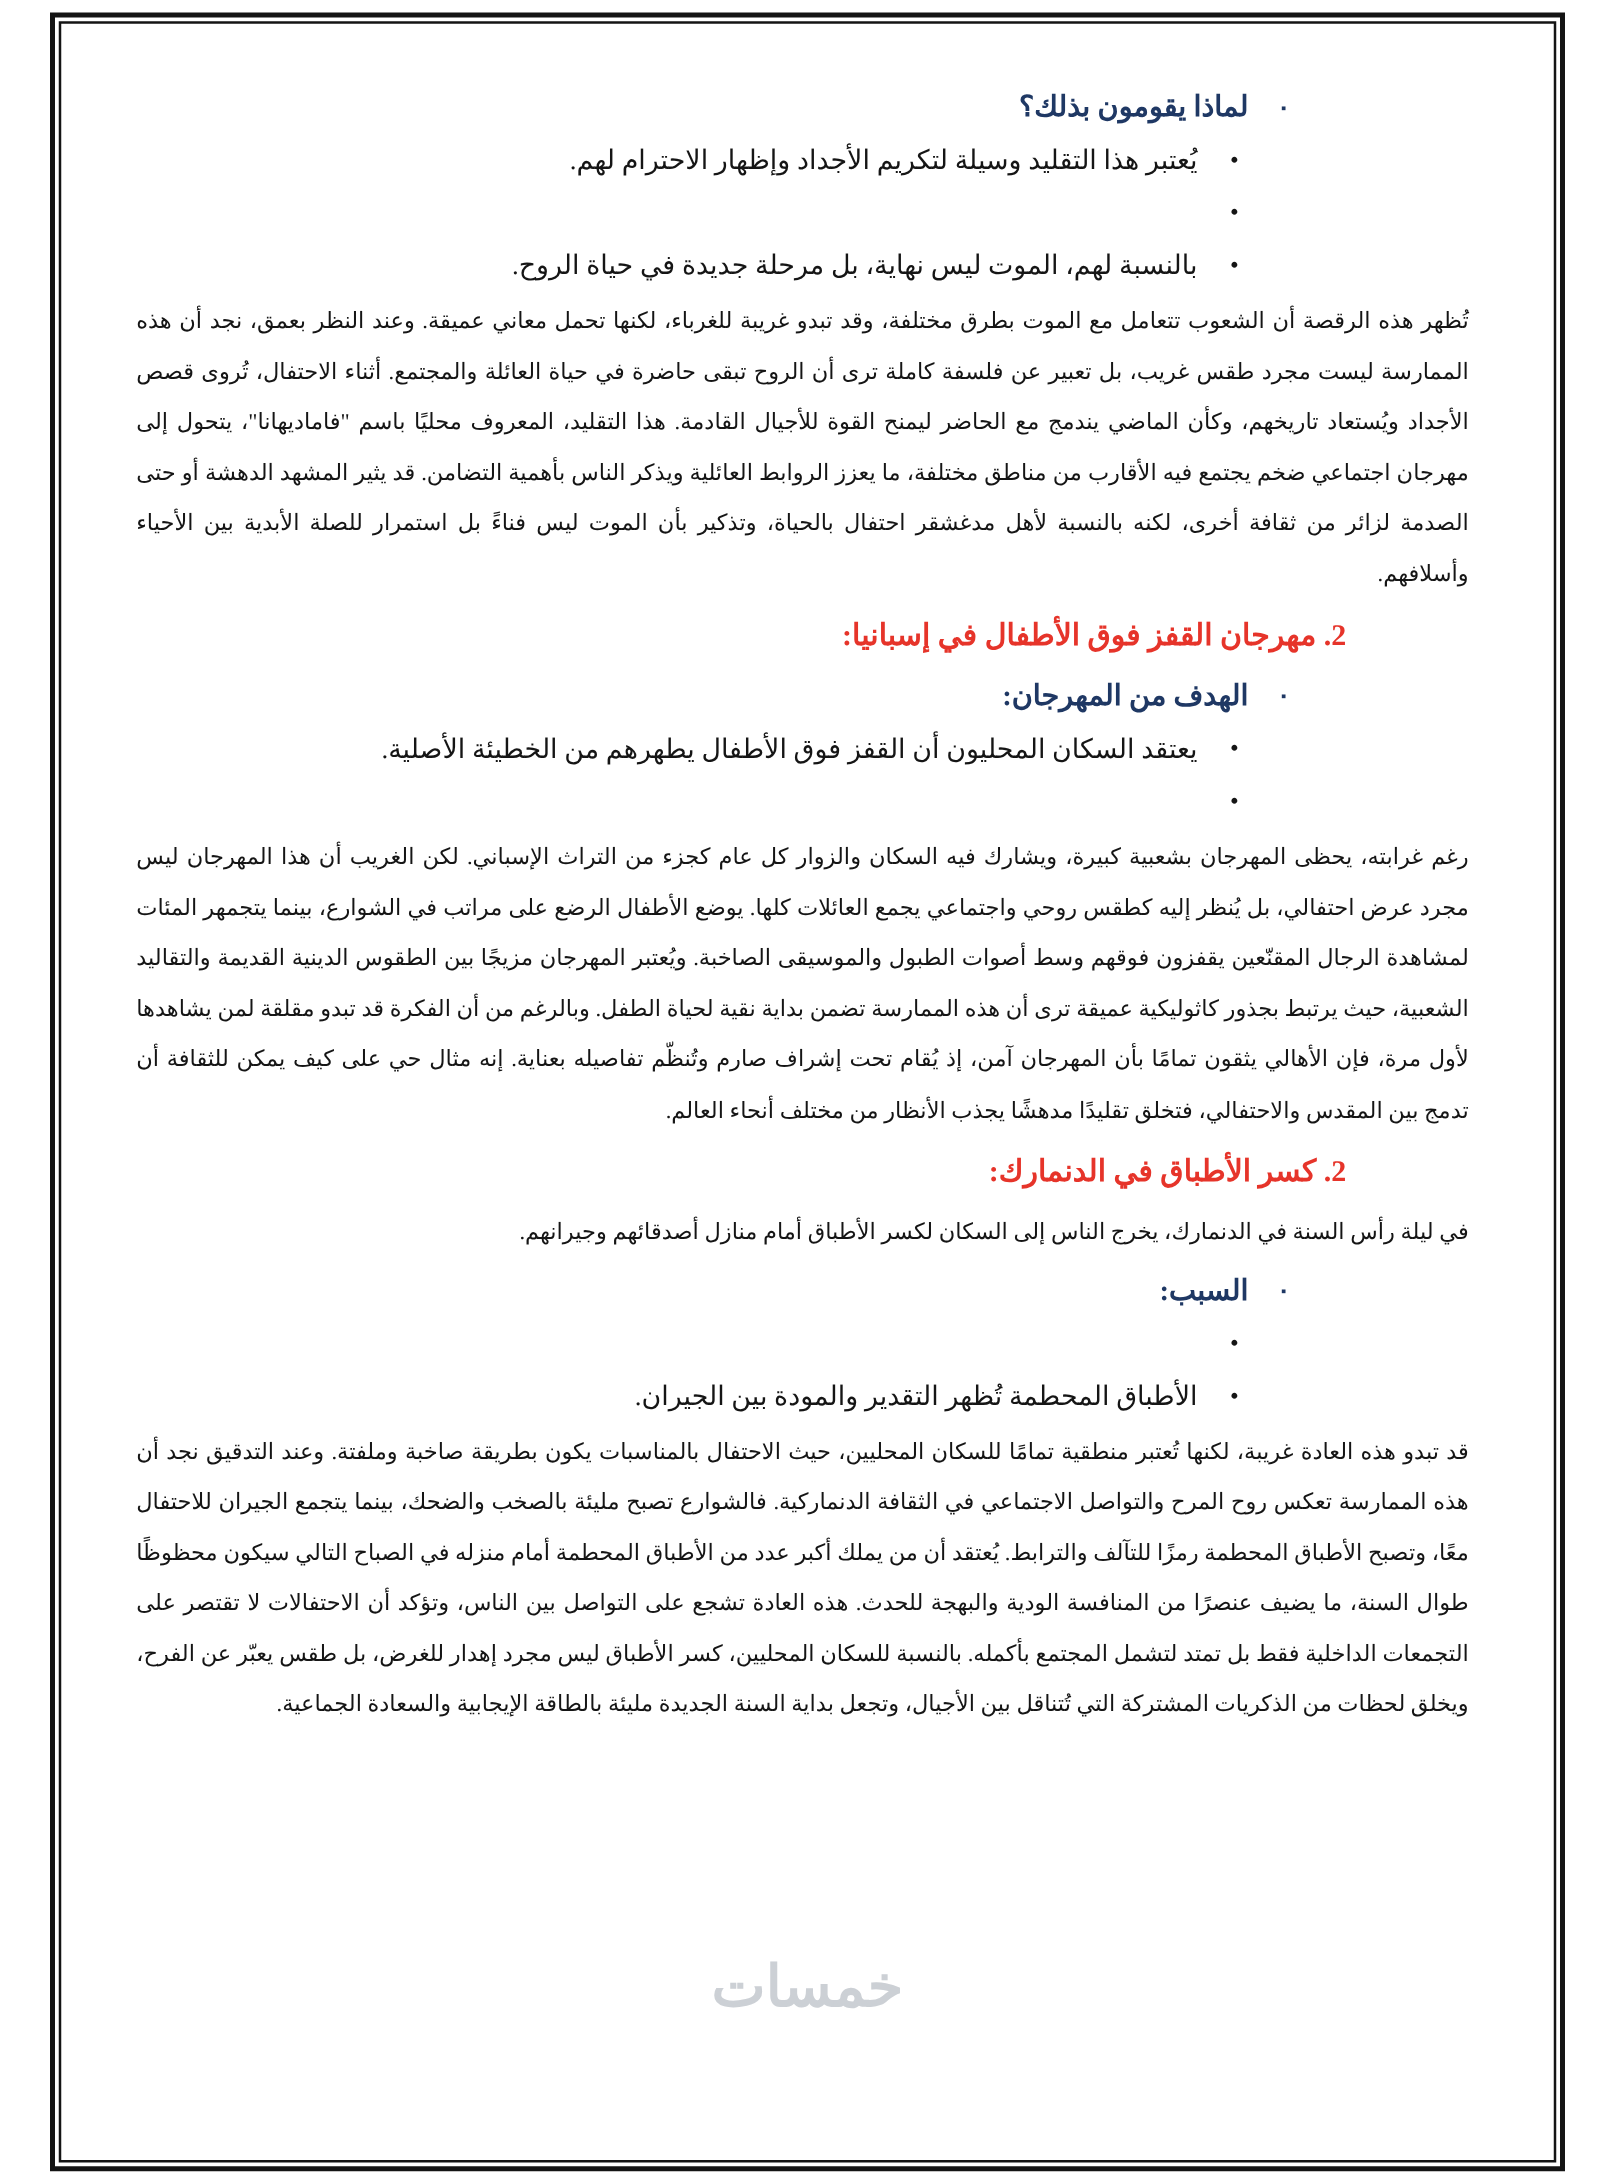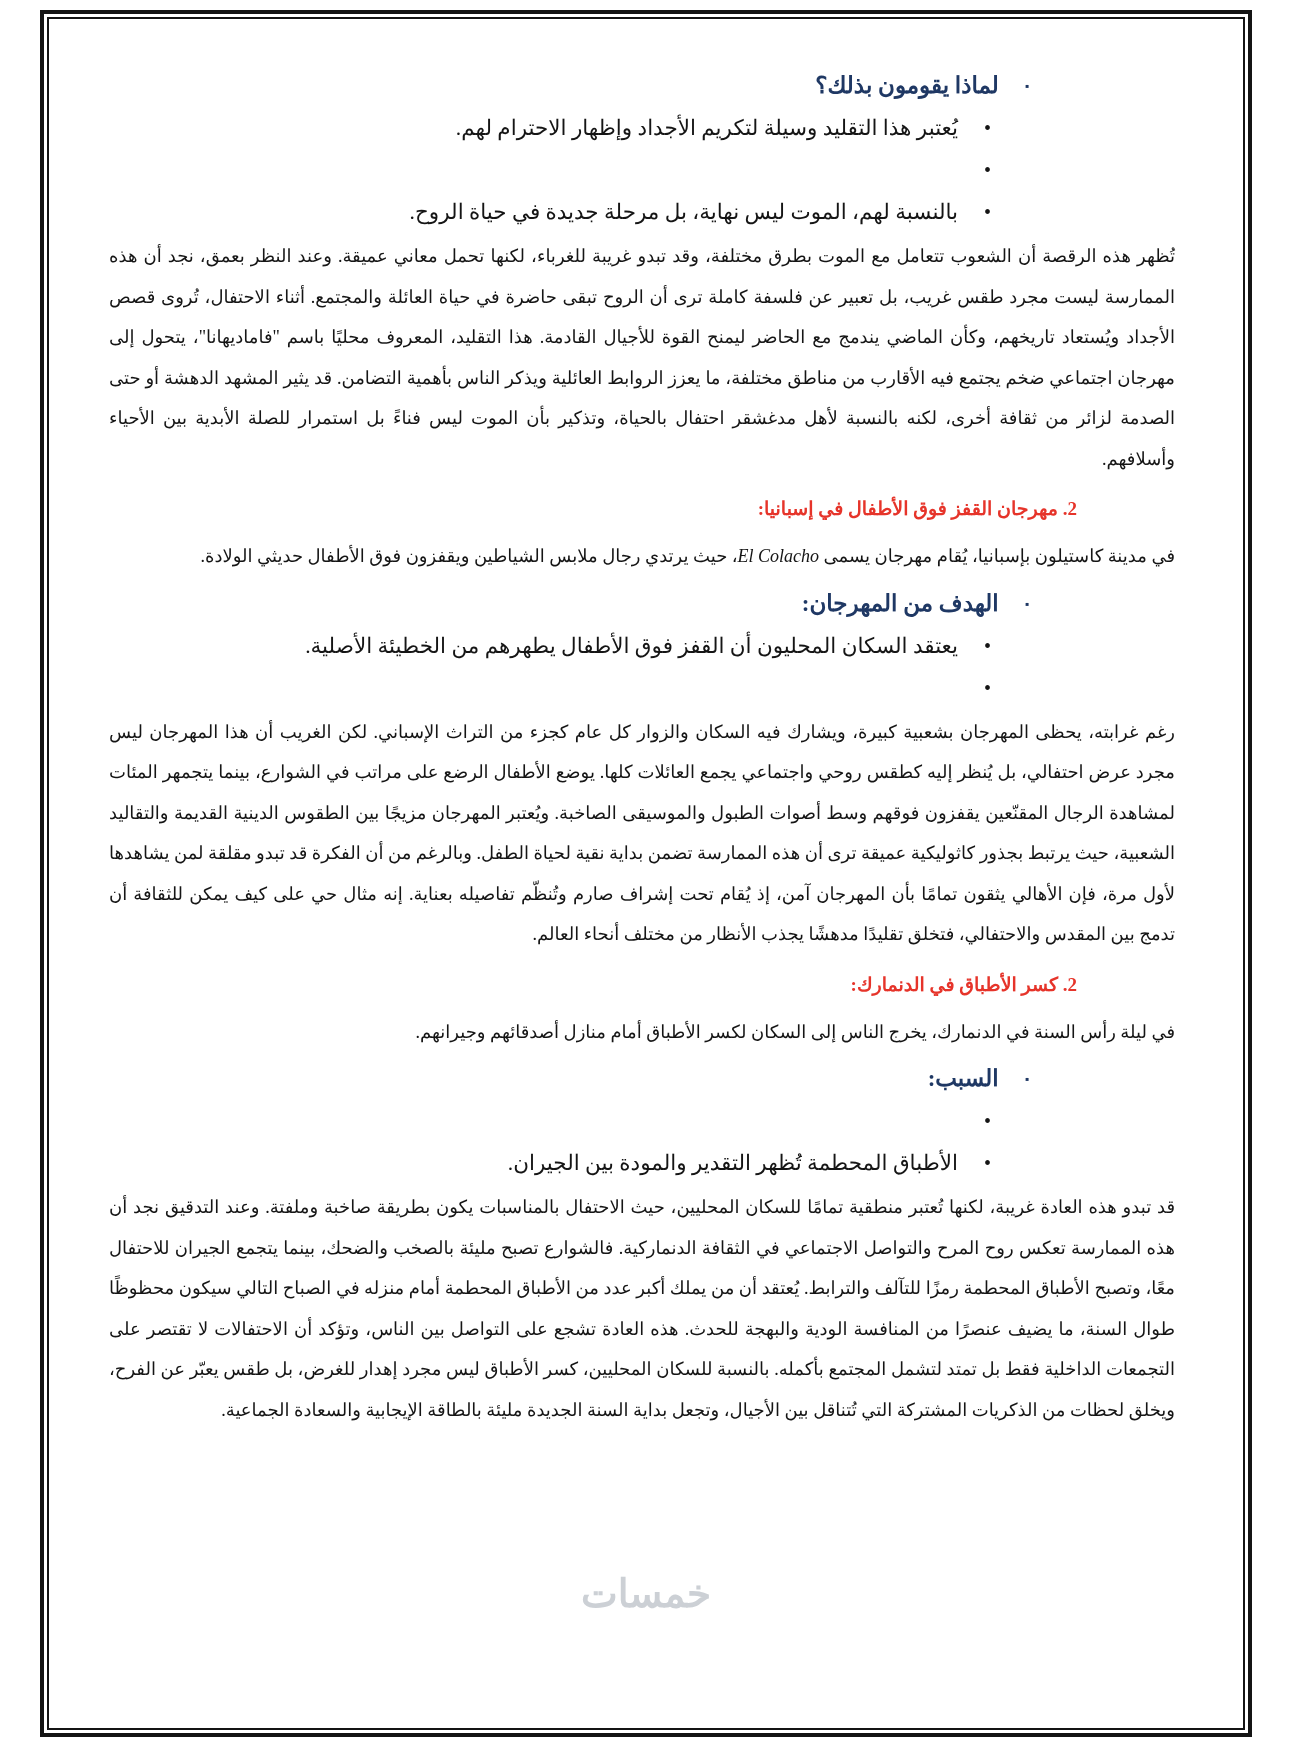--- a/index.html
+++ b/index.html
@@ -59,34 +59,34 @@
   }
   .para {
     font-size: 18px;
     line-height: 40.5px;
     text-align: justify;
     margin: 3px 0 6px;
   }
   .h-red {
     color: #e6342a;
     font-weight: bold;
-    font-size: 19px;
+    font-size: 24px;
     line-height: 46px;
     padding-right: 98px;
     margin: 7px 0 4px;
   }
   .latin-italic { font-style: italic; }
   .watermark {
     position: absolute;
     bottom: 112px;
     left: 0;
     width: 100%;
     text-align: center;
     color: #ccd0d5;
-    font-size: 39px;
+    font-size: 46px;
     font-weight: bold;
     letter-spacing: 1px;
     direction: rtl;
   }
 </style>
 </head>
 <body>
 
 <div class="frame-outer">
   <div class="frame-inner">
@@ -107,21 +107,20 @@
       </div>
       <div class="bullet-row">
         <span class="marker-dot">•</span>
         <span>بالنسبة لهم، الموت ليس نهاية، بل مرحلة جديدة في حياة الروح.</span>
       </div>
 
       <p class="para">تُظهر هذه الرقصة أن الشعوب تتعامل مع الموت بطرق مختلفة، وقد تبدو غريبة للغرباء، لكنها تحمل معاني عميقة. وعند النظر بعمق، نجد أن هذه الممارسة ليست مجرد طقس غريب، بل تعبير عن فلسفة كاملة ترى أن الروح تبقى حاضرة في حياة العائلة والمجتمع. أثناء الاحتفال، تُروى قصص الأجداد ويُستعاد تاريخهم، وكأن الماضي يندمج مع الحاضر ليمنح القوة للأجيال القادمة. هذا التقليد، المعروف محليًا باسم "فاماديهانا"، يتحول إلى مهرجان اجتماعي ضخم يجتمع فيه الأقارب من مناطق مختلفة، ما يعزز الروابط العائلية ويذكر الناس بأهمية التضامن. قد يثير المشهد الدهشة أو حتى الصدمة لزائر من ثقافة أخرى، لكنه بالنسبة لأهل مدغشقر احتفال بالحياة، وتذكير بأن الموت ليس فناءً بل استمرار للصلة الأبدية بين الأحياء وأسلافهم.</p>
 
       <div class="h-red">2. مهرجان القفز فوق الأطفال في إسبانيا:</div>
 
-      <p class="para"><span>في مدينة كاستيلون بإسبانيا، يُقام مهرجان يسمى </span><span class="latin-italic">El Colacho</span><span>، حيث يرتدي رجال ملابس الشياطين ويقفزون فوق الأطفال حديثي الولادة.</span></p>
 
       <div class="h-navy">
         <span class="marker-square">▪</span>
         <span>الهدف من المهرجان:</span>
       </div>
 
       <div class="bullet-row">
         <span class="marker-dot">•</span>
         <span>يعتقد السكان المحليون أن القفز فوق الأطفال يطهرهم من الخطيئة الأصلية.</span>
       </div>

